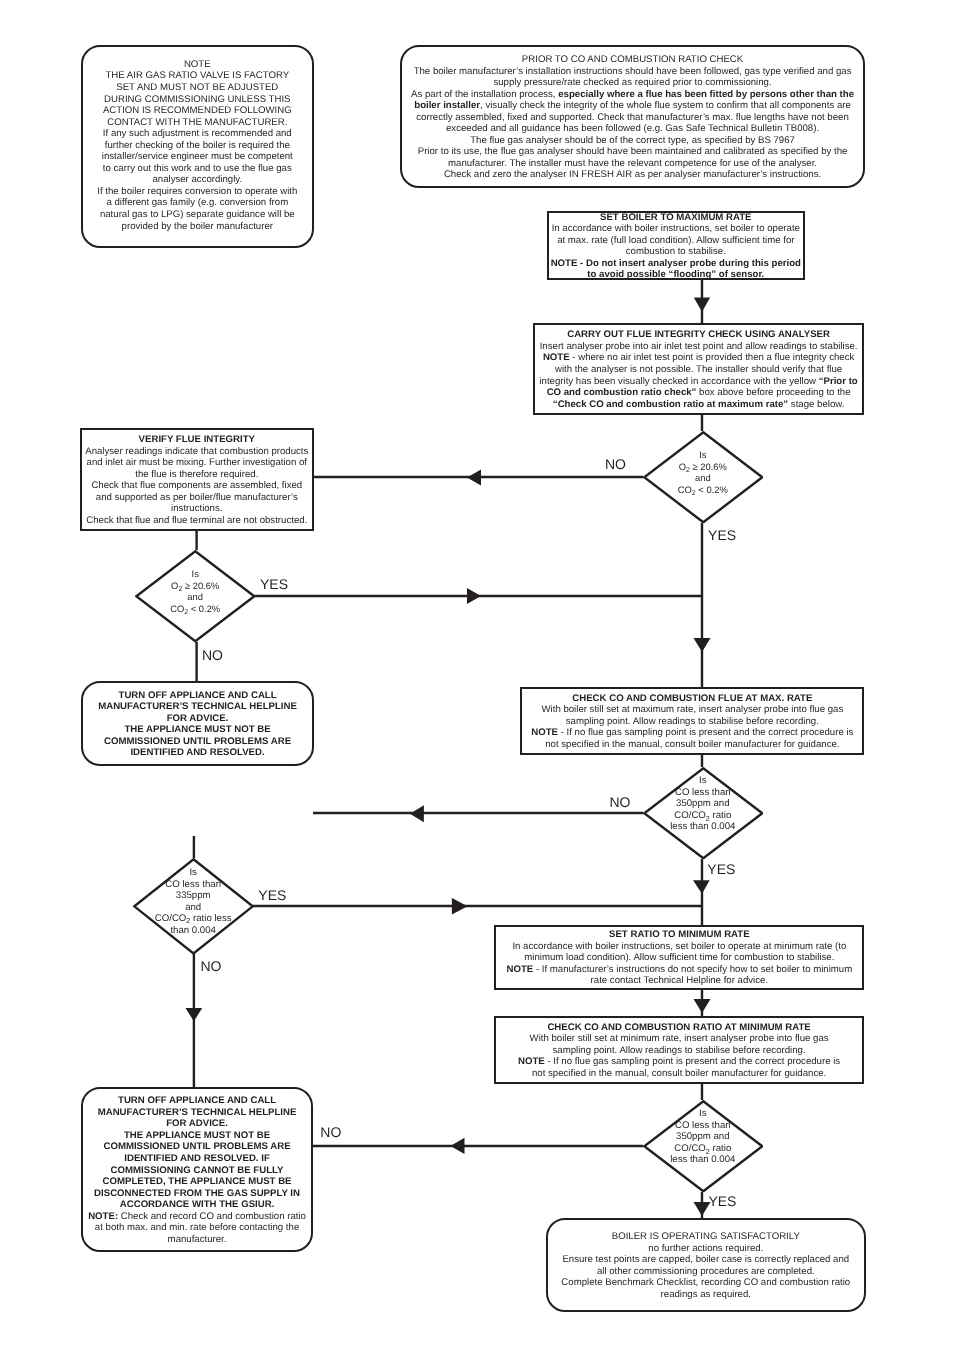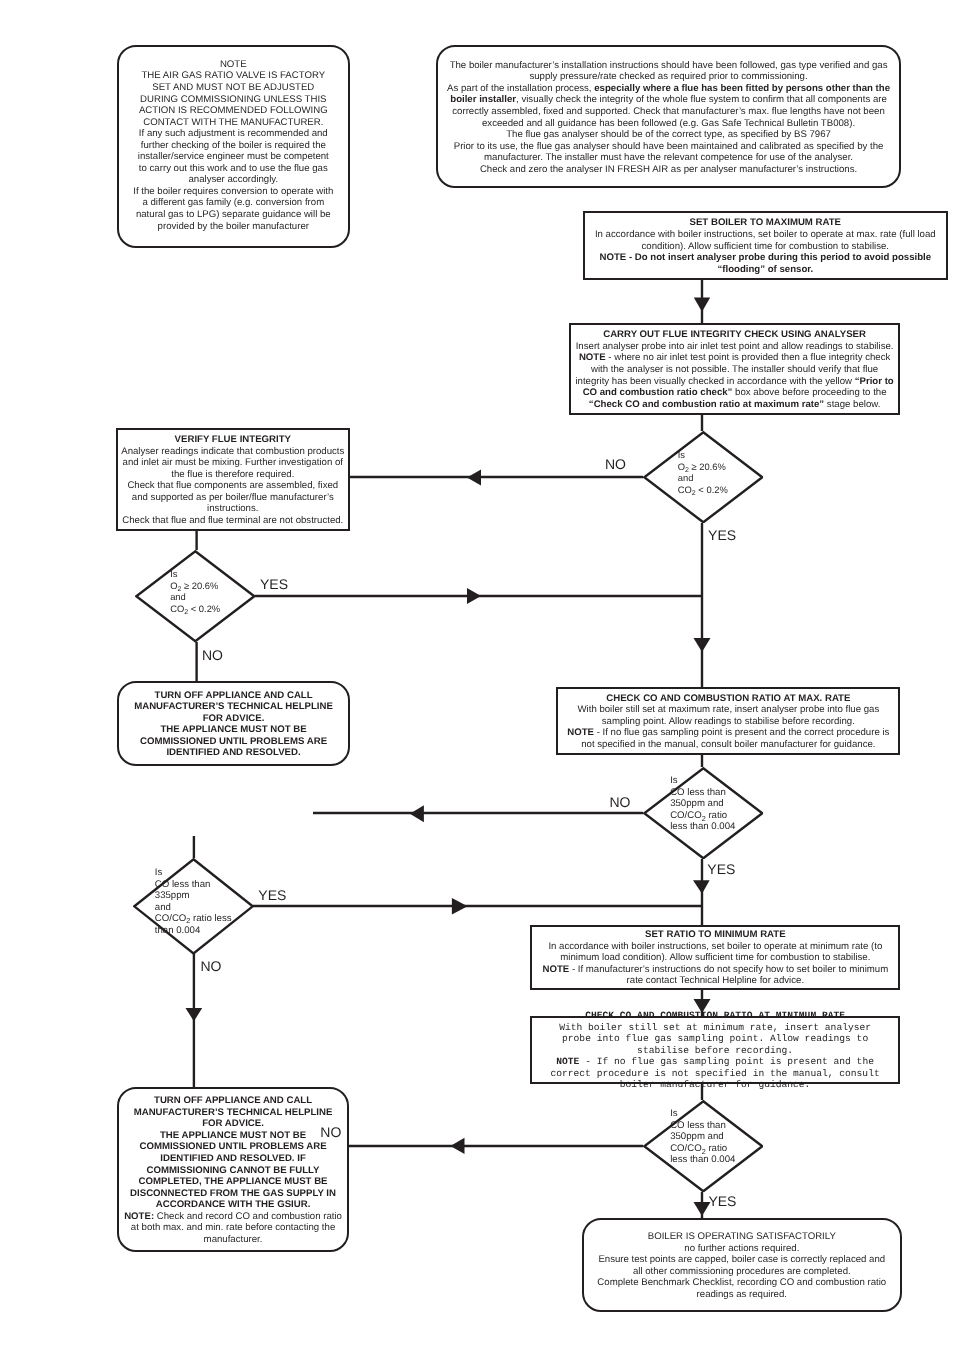--- a/index.html
+++ b/index.html
@@ -2,29 +2,29 @@
 <html><head>
 <meta charset="utf-8">
 <style>
   html,body{margin:0;padding:0;background:#ffffff;}
   body{width:954px;height:1350px;overflow:hidden;
        font-family:"Liberation Sans",sans-serif;color:#231f20;
        -webkit-font-smoothing:antialiased;text-rendering:geometricPrecision;}
   #canvas{position:relative;width:954px;height:1350px;}
   svg#wires{position:absolute;left:0;top:0;width:954px;height:1350px;}
   .node{position:absolute;box-sizing:border-box;background:#fff;
-        display:flex;align-items:center;justify-content:center;margin-left:36px;}
+        display:flex;align-items:center;justify-content:center;}
   .node .inner{width:100%;text-align:center;line-height:1.19;}
   .rect{border:2.4px solid #231f20;}
   .round{border:2.4px solid #231f20;border-radius:19px;}
   .ttl{font-weight:bold;}
   .diamond{position:absolute;}
   .diamond .dtext{position:absolute;left:0;top:0;width:100%;height:100%;
       display:flex;align-items:center;justify-content:center;}
-  .diamond .dtext > span{display:block;text-align:left;white-space:nowrap;}
+  .diamond .dtext > span{display:block;text-align:center;white-space:nowrap;}
   .edgelabel{position:absolute;white-space:nowrap;}
   .node{font-size:9.65px;}
   .node .inner{line-height:11.54px;}
   #n-note .inner{transform:translateY(-1.1px);}
   #n-turnoff1 .inner,#n-turnoff2 .inner,#n-verify .inner,#n-seals .inner,
   #n-checkmin .inner,#n-setmin .inner,#n-checkmax .inner,#n-ok .inner,
   #n-carry .inner,#n-setmax .inner,#n-prior .inner{transform:translateY(1px);}
 
   .dtext{font-size:9.4px;}
   #d-comax .dtext,#d-comin .dtext,#d-co335 .dtext{font-size:9.65px;}
@@ -71,25 +71,26 @@
       <polygon points="702,1216 693.5,1202 710.5,1202"></polygon>
     </g>
   </svg>
 
   <div class="node round" id="n-note" style="left:80.8px;top:45px;width:233.0px;height:203px;">
     <div class="inner">NOTE<br>THE AIR GAS RATIO VALVE IS FACTORY<br>SET AND MUST NOT BE ADJUSTED<br>DURING COMMISSIONING UNLESS THIS<br>ACTION IS RECOMMENDED FOLLOWING<br>CONTACT WITH THE MANUFACTURER.<br>If any such adjustment is recommended and<br>further checking of the boiler is required the<br>installer/service engineer must be competent<br>to carry out this work and to use the flue gas<br>analyser accordingly.<br>If the boiler requires conversion to operate with<br>a different gas family (e.g. conversion from<br>natural gas to LPG) separate guidance will be<br>provided by the boiler manufacturer</div>
   </div>
 
   <div class="node round" id="n-prior" style="left:399.8px;top:45px;width:465.5px;height:143px;padding:0 4px;">
     <div class="inner">
+      <div>PRIOR TO CO AND COMBUSTION RATIO CHECK</div>
       <div>The boiler manufacturer’s installation instructions should have been followed, gas type verified and gas supply pressure/rate checked as required prior to commissioning.<br>As part of the installation process, <b>especially where a flue has been fitted by persons other than the boiler installer</b>, visually check the integrity of the whole flue system to confirm that all components are correctly assembled, fixed and supported. Check that manufacturer’s max. flue lengths have not been exceeded and all guidance has been followed (e.g. Gas Safe Technical Bulletin TB008).<br>The flue gas analyser should be of the correct type, as specified by BS 7967<br>Prior to its use, the flue gas analyser should have been maintained and calibrated as specified by the manufacturer. The installer must have the relevant competence for use of the analyser.<br>Check and zero the analyser IN FRESH AIR as per analyser manufacturer’s instructions.</div>
     </div>
   </div>
 
-  <div class="node rect" id="n-setmax" style="left:546.8px;top:210.8px;width:365px;height:69px;padding:15px 1px;">
+  <div class="node rect" id="n-setmax" style="left:546.8px;top:210.8px;width:258px;height:69px;padding:15px 1px;">
     <div class="inner">
       <div class="ttl">SET BOILER TO MAXIMUM RATE</div>
       <div>In accordance with boiler instructions, set boiler to operate at max. rate (full load condition). Allow sufficient time for combustion to stabilise.<br><b>NOTE - Do not insert analyser probe during this period to avoid possible “flooding” of sensor.</b></div>
     </div>
   </div>
 
   <div class="node rect" id="n-carry" style="left:532.8px;top:322.8px;width:331.6px;height:92px;padding:0 3px;justify-content:flex-end;">
     <div class="inner">
       <div class="ttl">CARRY OUT FLUE INTEGRITY CHECK USING ANALYSER</div>
       <div>Insert analyser probe into air inlet test point and allow readings to stabilise.<br><b>NOTE</b> - where no air inlet test point is provided then a flue integrity check with the analyser is not possible. The installer should verify that flue integrity has been visually checked in accordance with the yellow <b>“Prior to CO and combustion ratio check”</b> box above before proceeding to the <b>“Check CO and combustion ratio at maximum rate”</b> stage below.</div>
@@ -102,34 +103,34 @@
       <div>Analyser readings indicate that combustion products and inlet air must be mixing. Further investigation of the flue is therefore required.<br>Check that flue components are assembled, fixed and supported as per boiler/flue manufacturer’s instructions.<br>Check that flue and flue terminal are not obstructed.</div>
     </div>
   </div>
 
   <div class="node round" id="n-turnoff1" style="left:81.3px;top:680.8px;width:232.5px;height:85px;padding:0 2px;">
     <div class="inner"><b>TURN OFF APPLIANCE AND CALL<br>MANUFACTURER’S TECHNICAL HELPLINE<br>FOR ADVICE.<br>THE APPLIANCE MUST NOT BE<br>COMMISSIONED UNTIL PROBLEMS ARE<br>IDENTIFIED AND RESOLVED.</b></div>
   </div>
 
   <div class="node rect" id="n-checkmax" style="left:520.3px;top:686.6px;width:344.1px;height:68px;padding:0 1px;">
     <div class="inner">
-      <div class="ttl">CHECK CO AND COMBUSTION RATIO AT MAX. RATE</div>
+      <div class="ttl">CHECK CO AND COMBUSTION FLUE AT MAX. RATE</div>
       <div>With boiler still set at maximum rate, insert analyser probe into flue gas sampling point. Allow readings to stabilise before recording.<br><b>NOTE</b> - If no flue gas sampling point is present and the correct procedure is not specified in the manual, consult boiler manufacturer for guidance.</div>
     </div>
   </div>
 
 
   <div class="node rect" id="n-setmin" style="left:494.3px;top:924.6px;width:370.1px;height:65px;padding:0 1px;">
     <div class="inner">
       <div class="ttl">SET RATIO TO MINIMUM RATE</div>
       <div>In accordance with boiler instructions, set boiler to operate at minimum rate (to minimum load condition). Allow sufficient time for combustion to stabilise.<br><b>NOTE</b> - If manufacturer’s instructions do not specify how to set boiler to minimum rate contact Technical Helpline for advice.</div>
     </div>
   </div>
 
-  <div class="node rect" id="n-checkmin" style="left:493.8px;top:1015.6px;width:370.6px;height:68px;padding:0 18px;font-family:Liberation Mono, monospace;">
+  <div class="node rect" id="n-checkmin" style="left:493.8px;top:1015.6px;width:370.6px;height:68px;padding:0 18px;">
     <div class="inner">
       <div class="ttl">CHECK CO AND COMBUSTION RATIO AT MINIMUM RATE</div>
       <div>With boiler still set at minimum rate, insert analyser probe into flue gas sampling point. Allow readings to stabilise before recording.<br><b>NOTE</b> - If no flue gas sampling point is present and the correct procedure is not specified in the manual, consult boiler manufacturer for guidance.</div>
     </div>
   </div>
 
   <div class="node round" id="n-turnoff2" style="left:80.8px;top:1086.8px;width:232.5px;height:165px;padding:0 2px;">
     <div class="inner"><b>TURN OFF APPLIANCE AND CALL<br>MANUFACTURER’S TECHNICAL HELPLINE<br>FOR ADVICE.<br>THE APPLIANCE MUST NOT BE<br>COMMISSIONED UNTIL PROBLEMS ARE<br>IDENTIFIED AND RESOLVED. IF<br>COMMISSIONING CANNOT BE FULLY<br>COMPLETED, THE APPLIANCE MUST BE<br>DISCONNECTED FROM THE GAS SUPPLY IN<br>ACCORDANCE WITH THE GSIUR.</b><br><b>NOTE:</b> Check and record CO and combustion ratio at both max. and min. rate before contacting the manufacturer.</div>
   </div>
 

